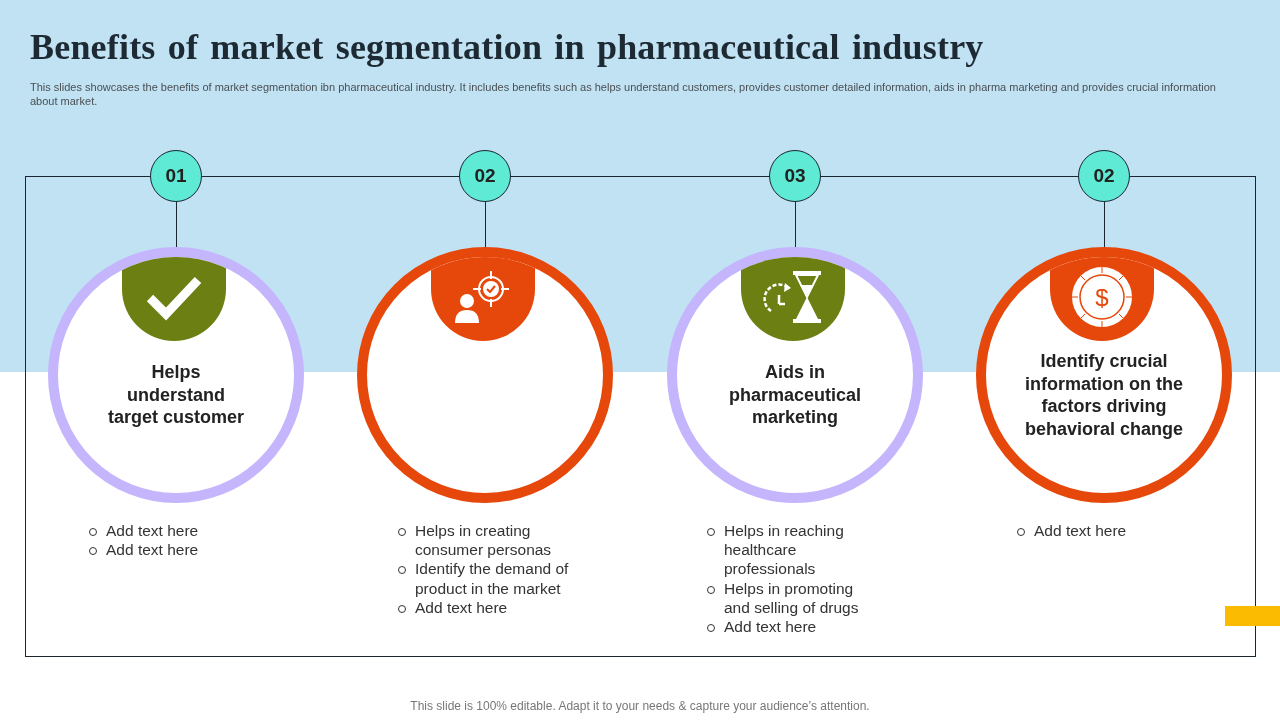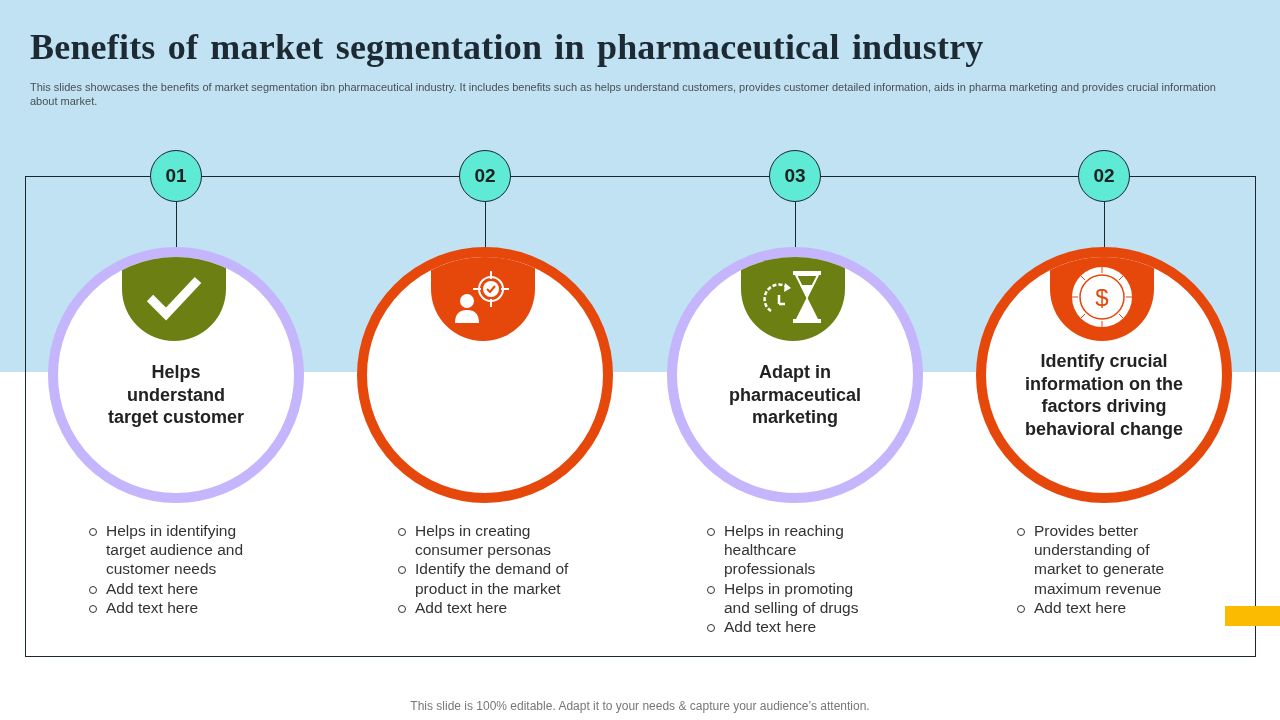--- a/index.html
+++ b/index.html
@@ -83,21 +83,20 @@
   <div class="tab">
     <svg width="64" height="50" viewBox="0 0 64 50">
       <polyline points="8,26 24,42 56,8" fill="none" stroke="#ffffff" stroke-width="9"></polyline>
     </svg>
   </div>
   <div class="ring-text">
       <span style="max-width:150px;display:block">Helps understand target customer</span>
     </div>
 </div>
 <ul class="bullets" style="left:87px; top:521px; width:175px;">
-  <li>Helps in identifying target audience and customer needs</li>
   <li>Add text here</li>
   <li>Add text here</li>
 </ul>
 
 <div class="num-circle" style="left:459px; top:150px;">02</div>
 <div class="connector" style="left:484.5px; top:202px; height:46px;"></div>
 <div class="ring orange" style="left:357px; top:247px;">
   <div class="tab">
     <svg width="64" height="64" viewBox="0 0 64 64">
       <circle cx="16" cy="36" r="7" fill="#ffffff"></circle>
@@ -128,21 +127,21 @@
       <line x1="18" y1="30" x2="18" y2="39" stroke="#ffffff" stroke-width="2.5"></line>
       <line x1="18" y1="39" x2="24" y2="39" stroke="#ffffff" stroke-width="2.5"></line>
       <rect x="32" y="6" width="28" height="4" fill="#ffffff"></rect>
       <rect x="32" y="54" width="28" height="4" fill="#ffffff"></rect>
       <path d="M35 10 L57 10 L46 32 Z" fill="none" stroke="#ffffff" stroke-width="2"></path>
       <path d="M39 20 L53 20 L46 30 Z" fill="#ffffff"></path>
       <path d="M46 32 L35 54 L57 54 Z" fill="#ffffff"></path>
     </svg>
   </div>
   <div class="ring-text">
-      <span style="max-width:160px;display:block">Adapt in pharmaceutical marketing</span>
+      <span style="max-width:160px;display:block">Aids in pharmaceutical marketing</span>
     </div>
 </div>
 <ul class="bullets" style="left:705px; top:521px; width:175px;">
   <li>Helps in reaching healthcare professionals</li>
   <li>Helps in promoting and selling of drugs</li>
   <li>Add text here</li>
 </ul>
 
 <div class="num-circle" style="left:1078px; top:150px;">02</div>
 <div class="connector" style="left:1103.5px; top:202px; height:46px;"></div>
@@ -160,19 +159,18 @@
       <line x1="11" y1="53" x2="15" y2="49" stroke="#e6470a" stroke-width="1"></line>
       <line x1="53" y1="53" x2="49" y2="49" stroke="#e6470a" stroke-width="1"></line>
       <text x="32" y="41" text-anchor="middle" font-family="Liberation Sans, sans-serif" font-size="24" fill="#e6470a">$</text>
     </svg>
   </div>
   <div class="ring-text">
       <span style="max-width:180px;display:block">Identify crucial information on the factors driving behavioral change</span>
     </div>
 </div>
 <ul class="bullets" style="left:1015px; top:521px; width:170px;">
-  <li>Provides better understanding of market to generate maximum revenue</li>
   <li>Add text here</li>
 </ul>
 
 <div class="yellow-tab"></div>
 
 <div class="footer">This slide is 100% editable. Adapt it to your needs &amp; capture your audience’s attention.</div>
 
 </body></html>

